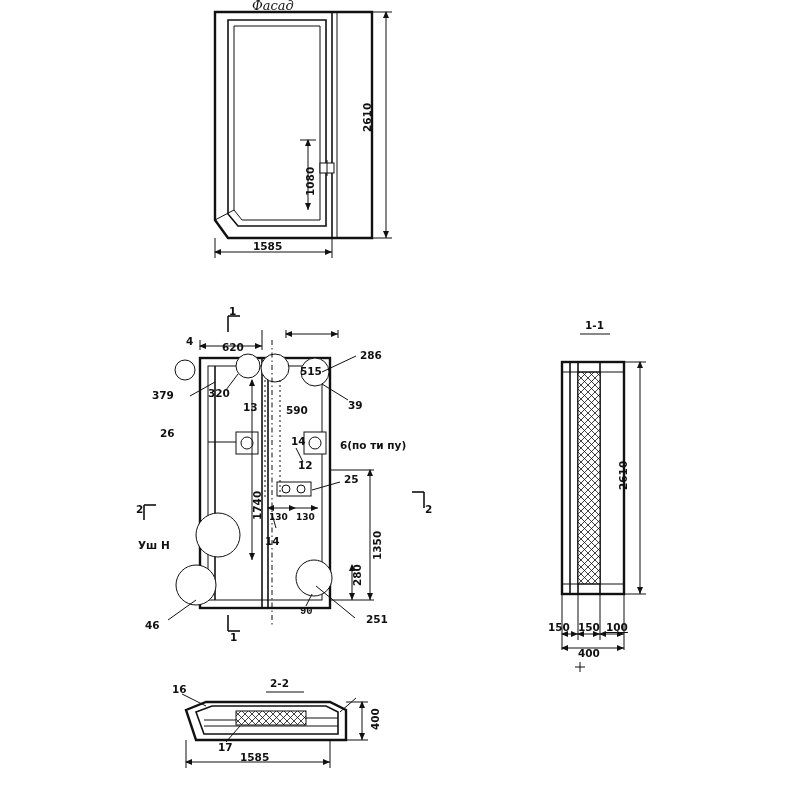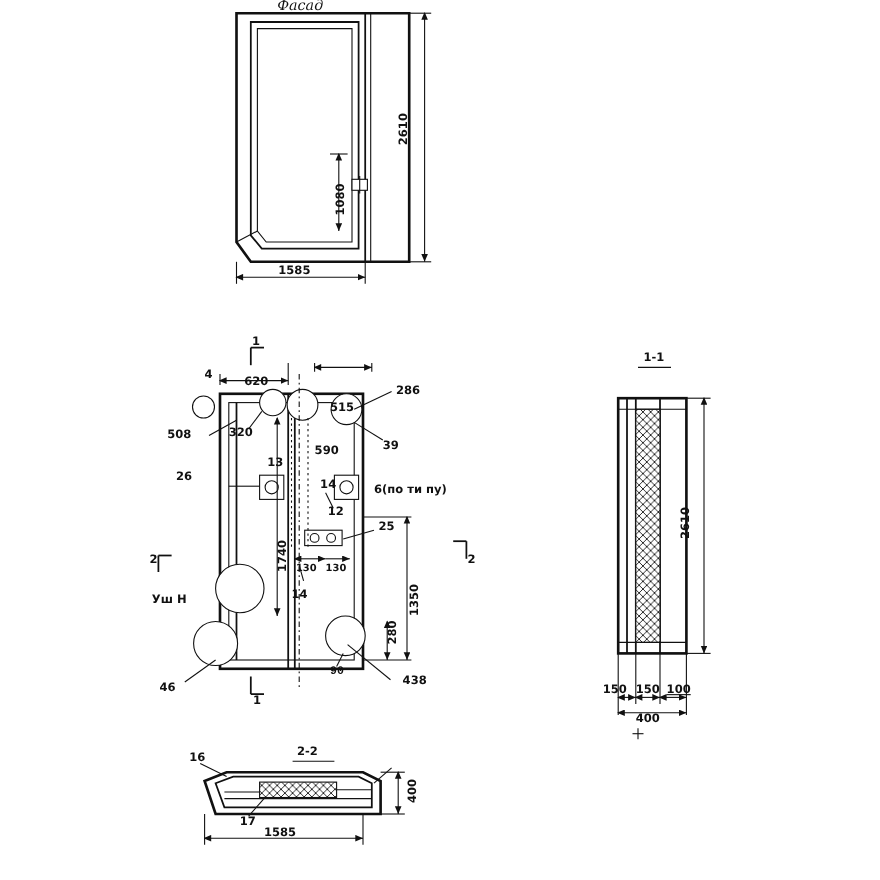--- a/index.html
+++ b/index.html
@@ -229,38 +229,38 @@
   <div class="lbl num" style="left:270px; top:678px;">2-2</div>
 
   <div class="lbl num rot" style="left:362px; top:132px;">2610</div>
   <div class="lbl num" style="left:253px; top:241px;">1585</div>
   <div class="lbl num rot" style="left:305px; top:196px;">1080</div>
 
   <div class="lbl num" style="left:186px; top:336px;">4</div>
   <div class="lbl num" style="left:222px; top:342px;">620</div>
   <div class="lbl num" style="left:300px; top:326px;margin-top:40px;">515</div>
   <div class="lbl num" style="left:360px; top:350px;">286</div>
-  <div class="lbl num" style="left:152px; top:390px;">508</div>
+  <div class="lbl num" style="left:152px; top:390px;">379</div>
   <div class="lbl num" style="left:208px; top:388px;">320</div>
-  <div class="lbl num" style="left:243px; top:416px;">13</div>
+  <div class="lbl num" style="left:243px; top:402px;">13</div>
   <div class="lbl num" style="left:286px; top:405px;">590</div>
   <div class="lbl num" style="left:348px; top:400px;">39</div>
   <div class="lbl num" style="left:160px; top:428px;">26</div>
   <div class="lbl num" style="left:291px; top:436px;">14</div>
   <div class="lbl num" style="left:340px; top:440px;text-align:right;">6(по ти пу)</div>
   <div class="lbl num" style="left:298px; top:460px;">12</div>
   <div class="lbl num" style="left:344px; top:474px;text-align:right;">25</div>
   <div class="lbl num rot" style="left:252px; top:520px;">1740</div>
   <div class="lbl num" style="left:269px; top:512px; font-size:9px;">130</div>
   <div class="lbl num" style="left:296px; top:512px; font-size:9px;">130</div>
   <div class="lbl num" style="left:265px; top:536px;">14</div>
   <div class="lbl num rot" style="left:372px; top:560px;">1350</div>
   <div class="lbl num rot" style="left:352px; top:586px;">280</div>
   <div class="lbl num" style="left:300px; top:606px;font-family:Liberation Mono, monospace;">90</div>
-  <div class="lbl num" style="left:366px; top:614px;">438</div>
+  <div class="lbl num" style="left:366px; top:614px;">251</div>
   <div class="lbl num" style="left:145px; top:620px;">46</div>
   <div class="lbl num" style="left:138px; top:540px;">Уш Н</div>
   <div class="lbl num" style="left:229px; top:306px;">1</div>
   <div class="lbl num" style="left:230px; top:632px;">1</div>
   <div class="lbl num" style="left:136px; top:504px;">2</div>
   <div class="lbl num" style="left:425px; top:504px;">2</div>
 
   <div class="lbl num rot" style="left:618px; top:490px;">2610</div>
   <div class="lbl num" style="left:548px; top:622px;">150</div>
   <div class="lbl num" style="left:578px; top:622px;">150</div>

